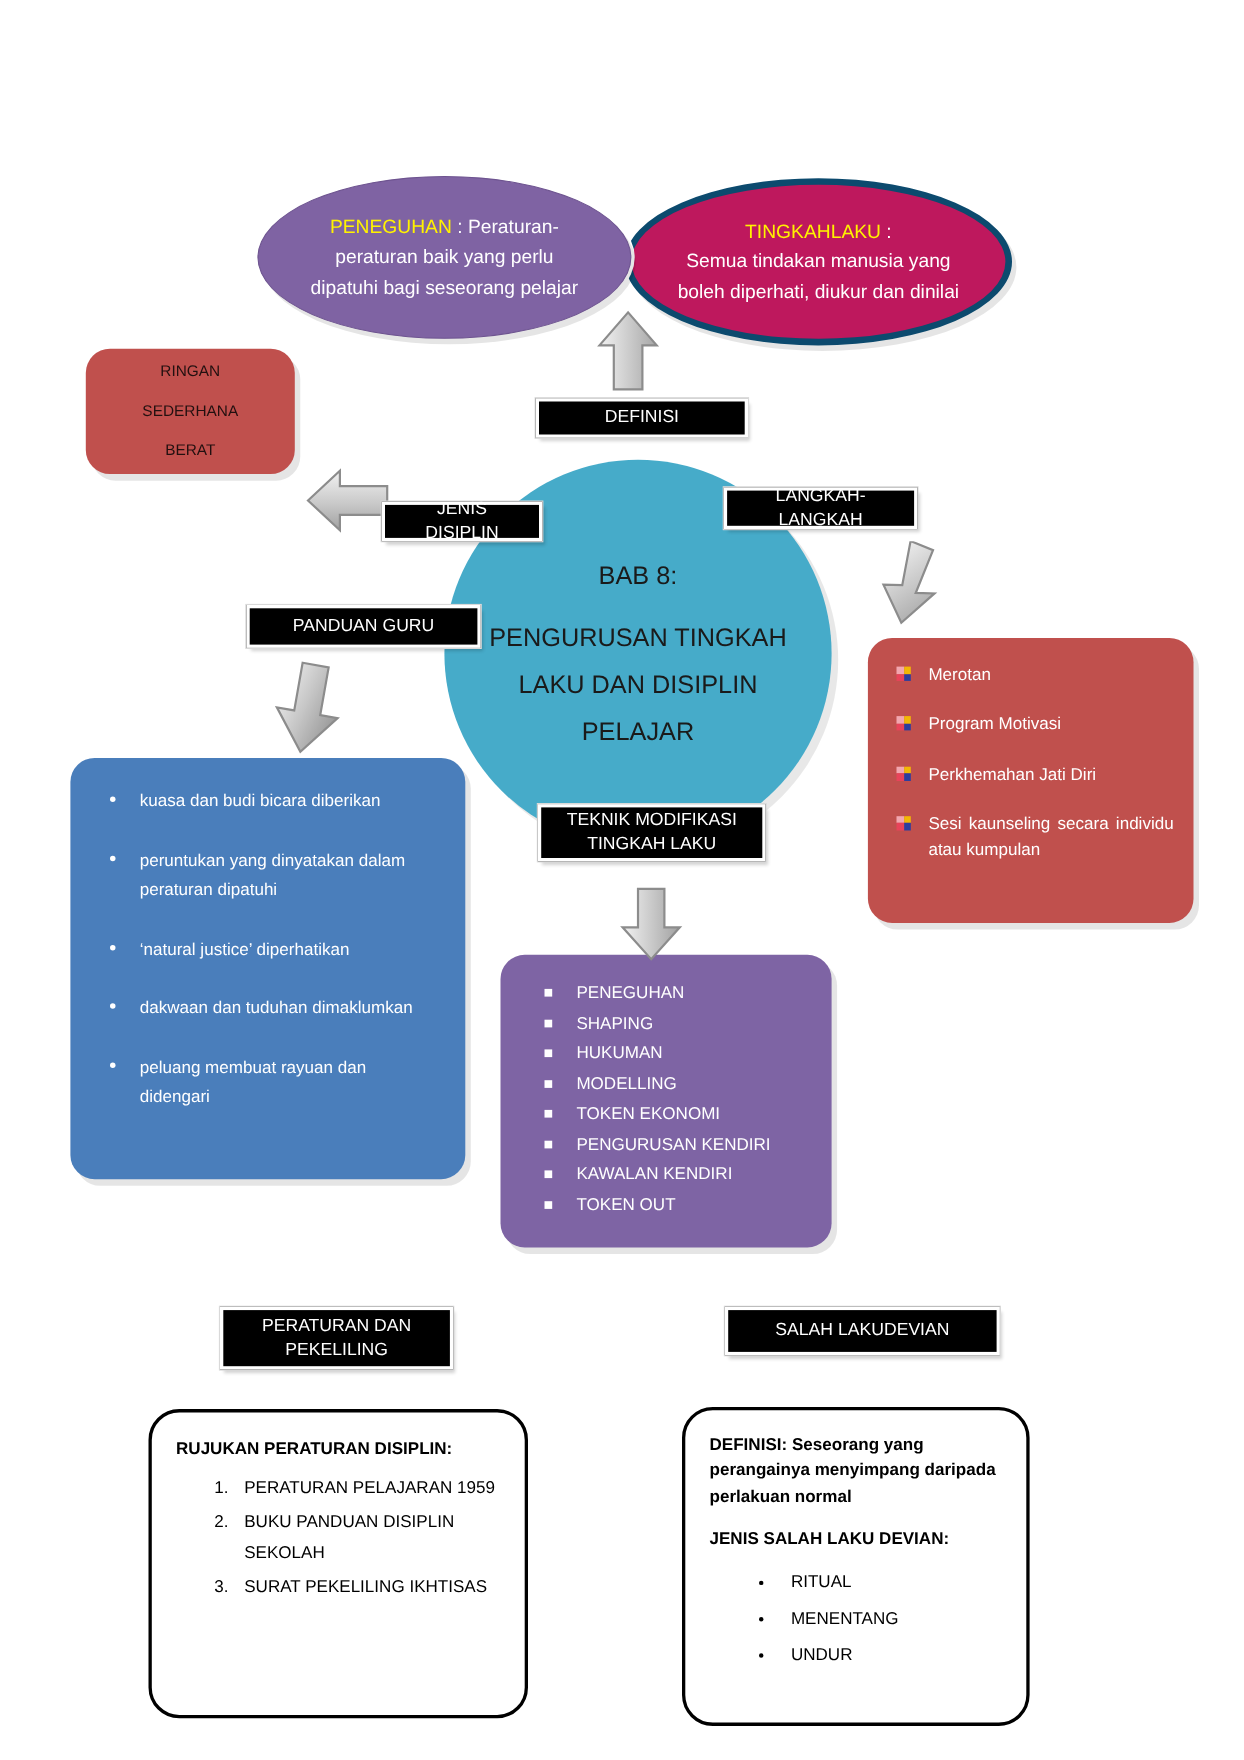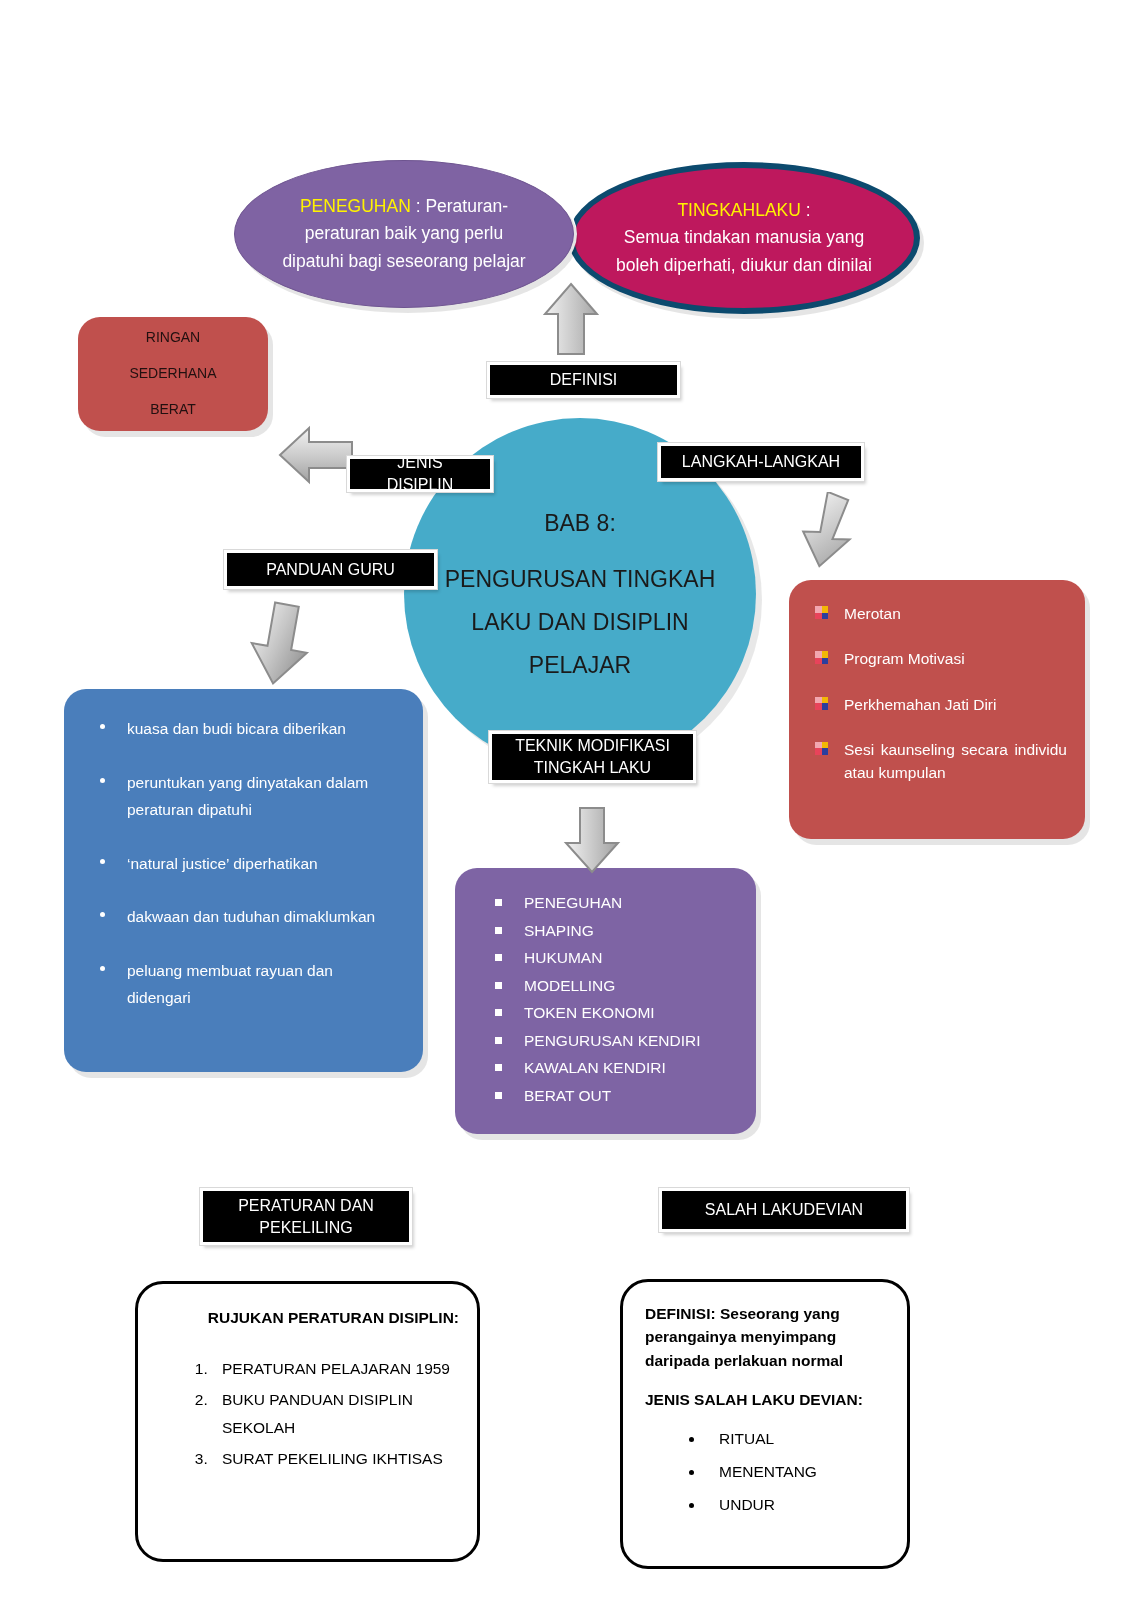--- a/index.html
+++ b/index.html
@@ -83,21 +83,21 @@
     align-items: center;
     justify-content: center;
     box-sizing: border-box;
     padding: 6px 12px;
     border: 3px solid #ffffff;
     box-shadow: 0 0 0 1px #d9d9d9, 3px 4px 3px -1px rgba(0,0,0,0.18);
     z-index: 6;
   }
   #label-definisi      { left: 487px; top: 362px;  width: 193px; height: 36px; }
   #label-jenis         { left: 347px; top: 456px;  width: 146px; height: 36px; }
-  #label-langkah       { left: 658px; top: 443px;  width: 206px; height: 38px; }
+  #label-langkah       { left: 658px; top: 443px;  width: 176px; height: 38px; }
   #label-peranan       { left: 224px; top: 550px;  width: 213px; height: 39px; }
   #label-teknik        { left: 489px; top: 731px;  width: 207px; height: 52px; }
   #label-peraturan     { left: 200px; top: 1188px; width: 212px; height: 57px; }
   #label-salah         { left: 659px; top: 1188px; width: 250px; height: 44px; }
 
   
   .arrow { position: absolute; z-index: 4; }
 
   
   .roundbox {
@@ -182,24 +182,24 @@
   .outlinebox {
     position: absolute;
     box-sizing: border-box;
     background: #ffffff;
     border: 3px solid #000000;
     border-radius: 28px;
     color: #000000;
     font-size: 15.5px;
   }
   #box-rujukan { left: 135px; top: 1281px; width: 345px; height: 281px; padding: 22px 18px 18px 22px; }
-  #box-devian  { left: 620px; top: 1279px; width: 290px; height: 290px; padding: 20px 18px 18px 22px; }
+  #box-devian  { left: 620px; top: 1279px; width: 316px; height: 290px; padding: 20px 18px 18px 22px; }
 
   .ob-title { font-weight: bold; line-height: 1.5; }
-  #box-rujukan .ob-title { text-align: right; margin-bottom: 26px; }
+  #box-rujukan .ob-title { text-align: left; margin-bottom: 10px; }
   #box-devian .ob-title { margin-bottom: 16px; }
   #box-devian .ob-title2 { font-weight: bold; margin: 0 0 14px 0; line-height:1.5; }
 
   ol.numlist { margin: 0; padding-left: 52px; }
   ol.numlist li { margin-bottom: 4px; line-height: 1.75; padding-left: 10px; }
 
   ul.bulletlist { margin: 0; padding-left: 60px; }
   ul.bulletlist li { margin-bottom: 6px; line-height: 1.75; padding-left: 14px; }
 </style>
 </head>
@@ -387,21 +387,21 @@
       <li class="sq-item">
         <span class="sqb"></span>
         <span class="txt">PENGURUSAN KENDIRI</span>
       </li>
       <li class="sq-item">
         <span class="sqb"></span>
         <span class="txt">KAWALAN KENDIRI</span>
       </li>
       <li class="sq-item">
         <span class="sqb"></span>
-        <span class="txt">BERAT OUT</span>
+        <span class="txt">TOKEN OUT</span>
       </li>
     </ul>
   </div>
 
   <div class="outlinebox" id="box-rujukan">
     <div class="ob-title">RUJUKAN PERATURAN DISIPLIN:</div>
     <ol class="numlist">
       <li>PERATURAN PELAJARAN 1959</li>
       <li>BUKU PANDUAN DISIPLIN SEKOLAH</li>
       <li>SURAT PEKELILING IKHTISAS</li>

